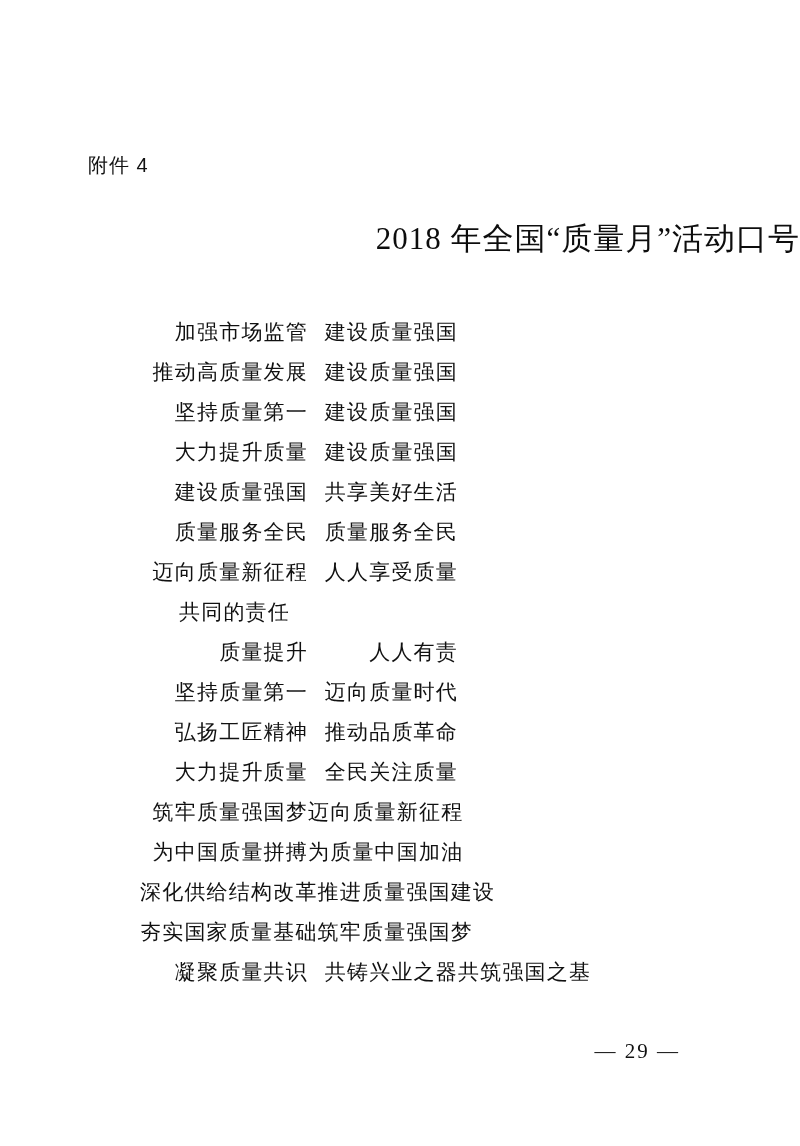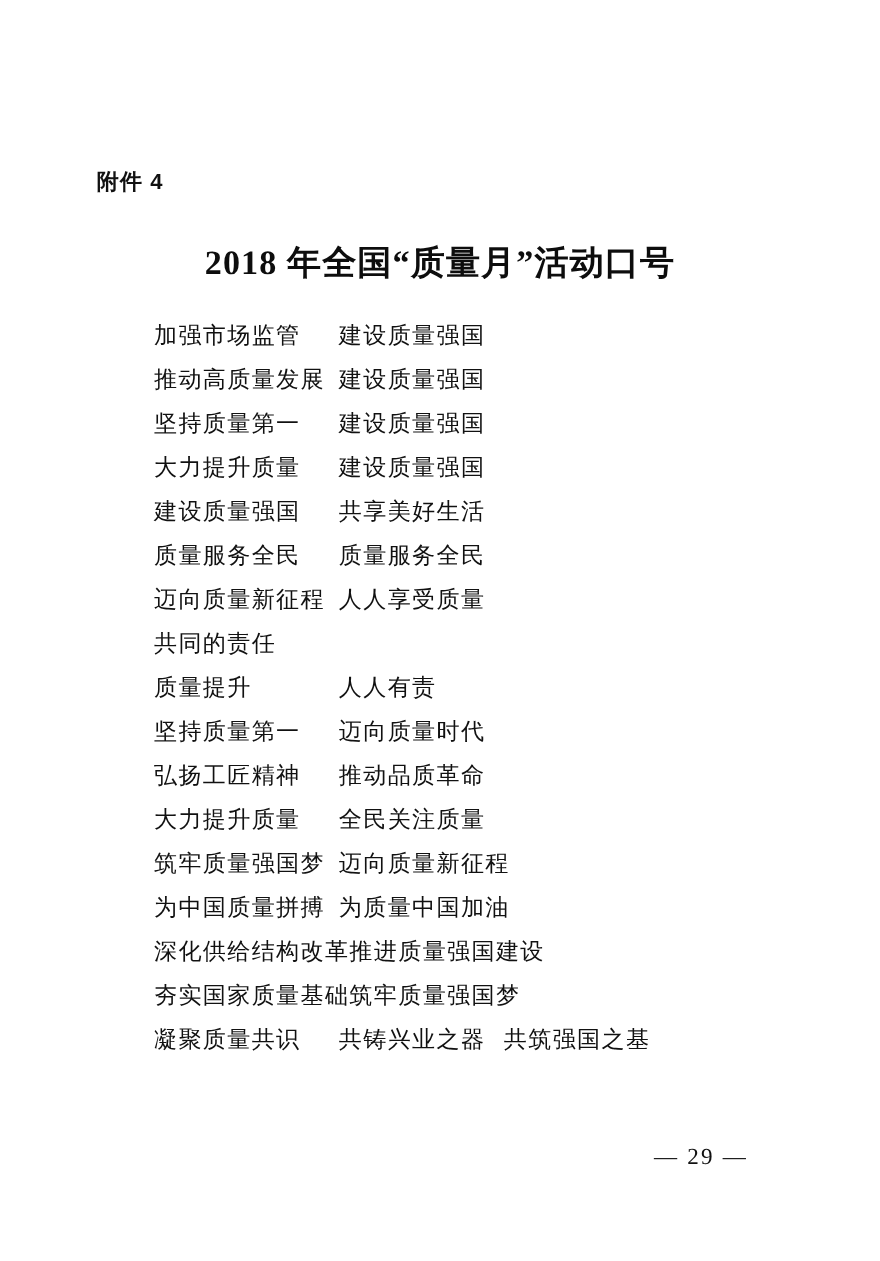--- a/index.html
+++ b/index.html
@@ -19,42 +19,43 @@
     position: relative;
     width: 800px;
     height: 1146px;
     box-sizing: border-box;
   }
   .attachment-label {
     position: absolute;
     left: 88px;
     top: 152px;
     font-family: "Liberation Sans", "DejaVu Sans", sans-serif;
-    font-weight: bold;
+    font-weight: normal;
     font-size: 20px;
     letter-spacing: 1px;
     color: #111111;
   }
   .doc-title {
     position: absolute;
     left: 0;
     right: 0;
     top: 218px;
-    text-align: center;
+    text-align: right;
     font-family: "Liberation Serif", "DejaVu Serif", serif;
-    font-weight: bold;
+    font-weight: normal;
     font-size: 31px;
     letter-spacing: 1px;
     color: #0d0d0d;
   }
   .slogan-list {
     position: absolute;
     left: 140px;
-    top: 291px;
+    top: 318px;
     width: 560px;
+    text-align: right;
   }
   .slogan-row {
     display: flex;
     align-items: baseline;
     height: 40px;
     font-size: 21px;
     letter-spacing: 1.2px;
     color: #111111;
     white-space: nowrap;
   }

